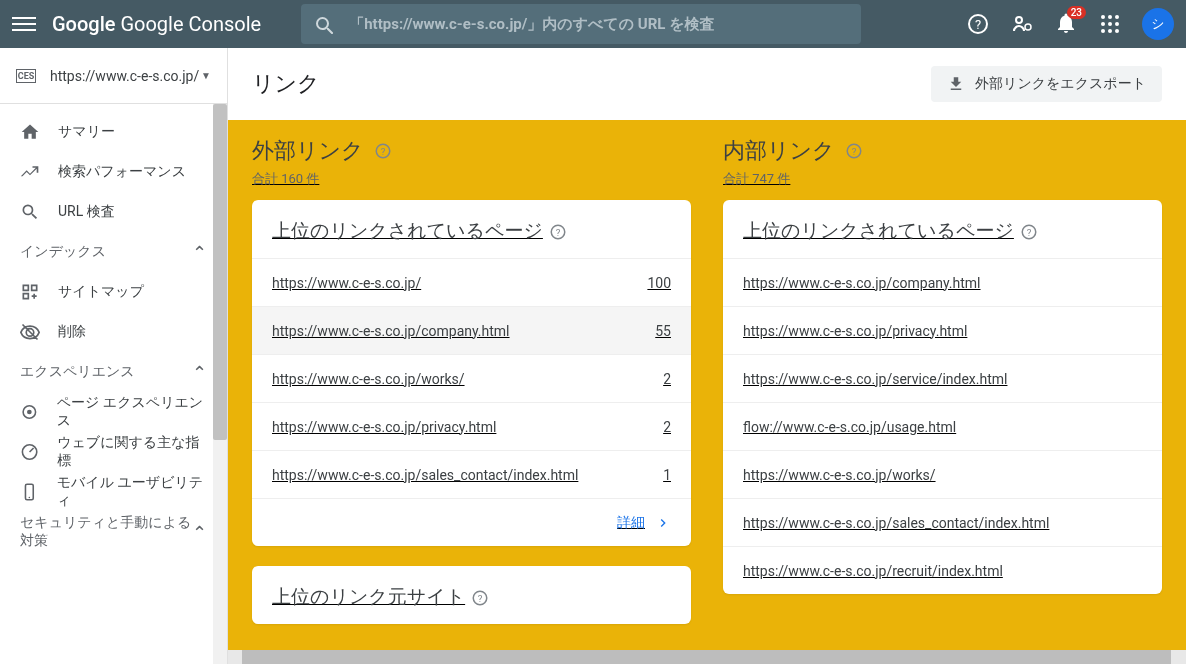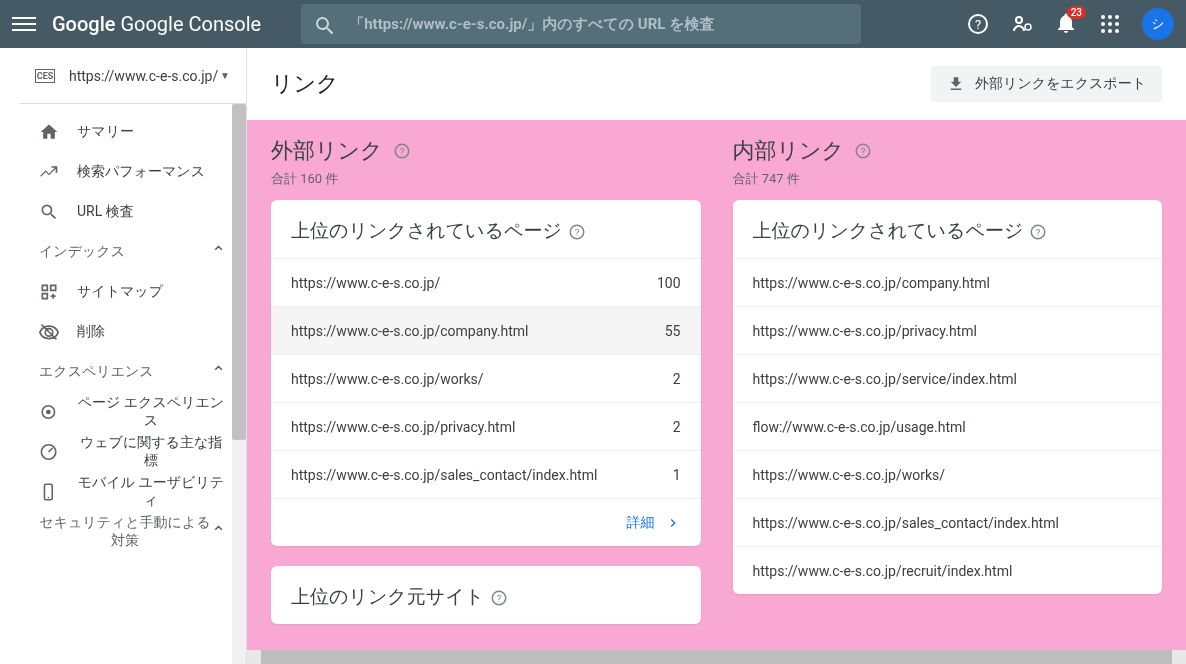--- a/index.html
+++ b/index.html
@@ -13,41 +13,41 @@
 .search-bar { flex: 1; max-width: 560px; height: 40px; background: #546e7a; border-radius: 4px; display: flex; align-items: center; padding: 0 12px; }
 .search-bar svg { fill: #cfd8dc; margin-right: 16px; }
 .search-bar span { color: #b0bec5; font-size: 15px; font-weight: bold; }
 .header-right { margin-left: auto; display: flex; align-items: center; gap: 20px; }
 .header-icon { width: 24px; height: 24px; display: flex; align-items: center; justify-content: center; cursor: pointer; position: relative; }
 .header-icon svg { fill: #fff; }
 .badge { position: absolute; top: -6px; right: -8px; background: #d93025; color: #fff; font-size: 10px; font-weight: 500; padding: 1px 4px; border-radius: 8px; }
 .avatar { width: 32px; height: 32px; border-radius: 50%; background: #1a73e8; display: flex; align-items: center; justify-content: center; color: #fff; font-size: 13px; }
 
 .container { display: flex; height: 616px; }
-.sidebar { width: 228px; border-right: 1px solid #e0e0e0; display: flex; flex-direction: column; margin-left: 19px; }
+.sidebar { width: 228px; border-right: 1px solid #e0e0e0; display: flex; flex-direction: column; }
 .property-selector { height: 56px; display: flex; align-items: center; padding: 0 16px; border-bottom: 1px solid #e0e0e0; cursor: pointer; }
 .property-icon { width: 20px; height: 14px; margin-right: 14px; font-size: 9px; font-weight: 700; color: #5f6368; border: 1px solid #5f6368; display: flex; align-items: center; justify-content: center; }
 .property-url { flex: 1; font-size: 14px; color: #3c4043; }
 .property-arrow { color: #5f6368; font-size: 10px; }
 
-.nav { flex: 1; overflow-y: auto; padding: 8px 0; position: relative; text-align: center; }
+.nav { flex: 1; overflow-y: auto; padding: 8px 0; position: relative; }
 .nav-scrolltrack { position: absolute; right: 0; top: 0; width: 14px; height: 100%; background: #f1f1f1; }
 .nav-scrollthumb { width: 100%; height: 60%; background: #c1c1c1; border-radius: 2px; }
 .nav-item { height: 40px; display: flex; align-items: center; padding: 0 20px; cursor: pointer; font-size: 14px; color: #3c4043; }
 .nav-item svg { width: 20px; height: 20px; fill: #5f6368; margin-right: 18px; }
 .nav-section { height: 40px; display: flex; align-items: center; padding: 0 20px; font-size: 14px; color: #5f6368; cursor: pointer; }
 .nav-section .collapse { margin-left: auto; font-size: 18px; color: #5f6368; }
 
 .main { flex: 1; background: #fff; display: flex; flex-direction: column; overflow: hidden; }
 .main-header { height: 72px; display: flex; align-items: center; padding: 0 24px; }
 .main-title { font-size: 22px; color: #202124; font-weight: 400; }
 .export-btn { margin-left: auto; height: 36px; padding: 0 16px; background: #f1f3f4; border: none; border-radius: 4px; display: flex; align-items: center; gap: 10px; font-size: 14px; color: #3c4043; cursor: pointer; }
 .export-btn svg { fill: #5f6368; }
 
-.content { flex: 1; background: #f9a8d4; padding: 16px 24px; display: flex; gap: 32px; overflow: auto; position: relative; }
+.content { flex: 1; background: #eab308; padding: 16px 24px; display: flex; gap: 32px; overflow: auto; position: relative; text-decoration: underline; }
 .col { flex: 1; min-width: 0; }
 .section-head { margin-bottom: 12px; }
 .section-title { font-size: 22px; color: #3c4043; font-weight: 400; display: inline-flex; align-items: center; gap: 10px; }
 .section-title svg { fill: #80868b; }
 .section-total { font-size: 13px; color: #5f6368; margin-top: 4px; }
 
 .card { background: #fff; border-radius: 6px; box-shadow: 0 1px 2px rgba(0,0,0,.08); }
 .card-head { padding: 18px 20px 14px; display: flex; align-items: flex-end; gap: 10px; }
 .card-title { font-size: 19px; color: #3c4043; font-weight: 400; }
 .card-title svg { fill: #80868b; vertical-align: middle; margin-left: 6px; }

